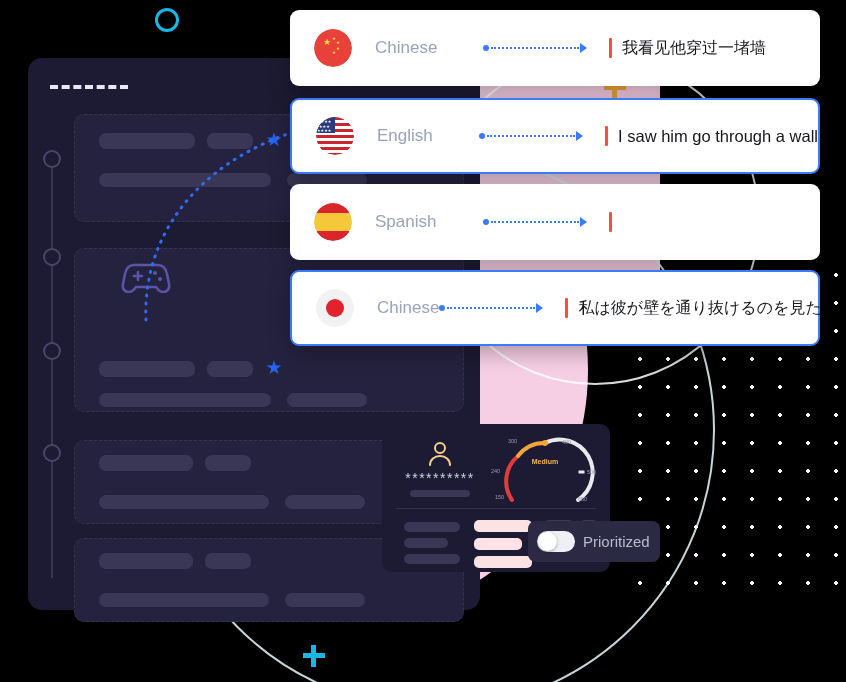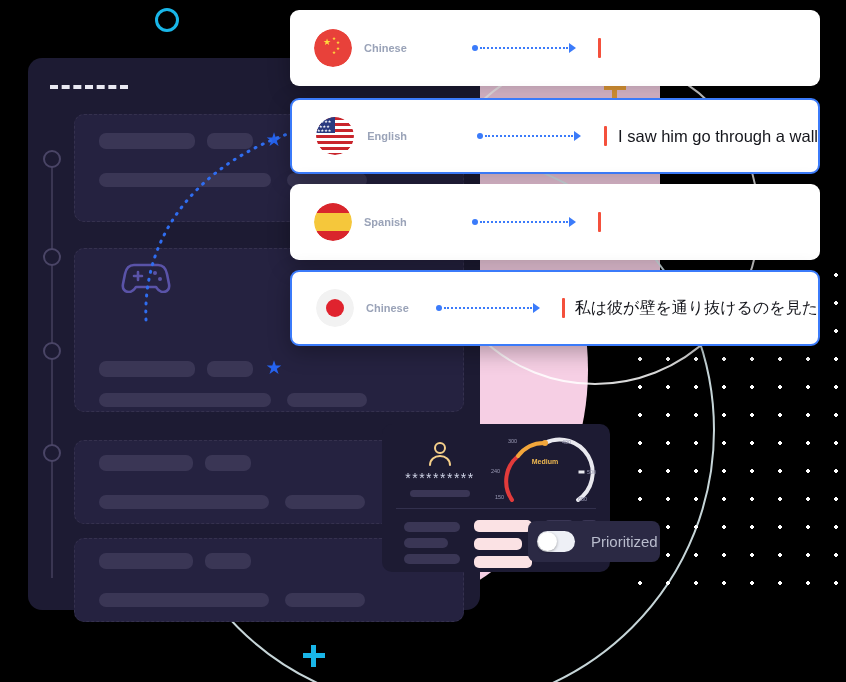--- a/index.html
+++ b/index.html
@@ -170,21 +170,21 @@
   .bar-dark { position: absolute; border-radius: 5px; background: #3a3655; }
   .bar-pink { position: absolute; border-radius: 5px; background: #fbe2e4; }
 
   
   .prio {
     position: absolute;
     left: 528px; top: 521px;
     width: 132px; height: 41px;
     background: #2b2944;
     border-radius: 8px;
-    display: flex; align-items: center; gap: 16px;
+    display: flex; align-items: center; gap: 8px;
     padding-left: 9px;
   }
   .switch {
     width: 38px; height: 21px; border-radius: 11px;
     background: #eef0f6; position: relative; flex: 0 0 auto;
   }
   .switch::after {
     content: ""; position: absolute; left: 1px; top: 1px;
     width: 19px; height: 19px; border-radius: 50%;
     background: #ffffff; box-shadow: 0 1px 3px rgba(0,0,0,.35);
@@ -197,22 +197,22 @@
     left: 290px;
     width: 530px; height: 76px;
     background: #ffffff;
     border-radius: 9px;
     display: flex; align-items: center;
     box-shadow: 0 6px 22px rgba(0,0,0,.30);
   }
   .lang-card.sel { border: 2px solid #3b7bfa; justify-content: space-between; }
   .flag { width: 38px; height: 38px; border-radius: 50%; margin-left: 24px; overflow: hidden; flex: 0 0 auto; position: relative; }
   .lang-name {
-    width: 108px; margin-left: 12px;
-    color: #9aa3b8; font-size: 11px; font-weight: bold;
+    width: 108px; margin-left: 23px;
+    color: #9aa3b8; font-size: 17px; font-weight: normal;
   }
   .arrow { width: 104px; height: 10px; position: relative; flex: 0 0 auto; }
   .arrow .a-dot { position: absolute; left: 0; top: 2px; width: 6px; height: 6px; border-radius: 50%; background: #3b7bfa; }
   .arrow .a-line { position: absolute; left: 8px; top: 4px; right: 8px; height: 0; border-top: 2px dotted #3b7bfa; }
   .arrow .a-head {
     position: absolute; right: 0; top: 0;
     width: 0; height: 0;
     border-left: 7px solid #3b7bfa;
     border-top: 5px solid transparent;
     border-bottom: 5px solid transparent;
@@ -337,20 +337,21 @@
         <text x="18" y="25" font-size="4.5" fill="#ffdb3d">★</text>
       </svg>
     </div>
     <div class="lang-name">Chinese</div>
     <div class="arrow">
       <span class="a-dot"></span>
         <span class="a-line"></span>
         <span class="a-head"></span>
     </div>
     <div class="redbar"></div>
+    <div class="phrase cjk">我看见他穿过一堵墙</div>
   </div>
 
   <div class="lang-card sel" style="top:98px">
     <div class="flag">
       <svg viewBox="0 0 38 38" style="width:38px;height:38px">
         <circle cx="19" cy="19" r="19" fill="#ffffff"></circle>
         <g clip-path="url(#cUS)">
           <clipPath id="cUS">
               <circle cx="19" cy="19" r="19"></circle>
             </clipPath>

